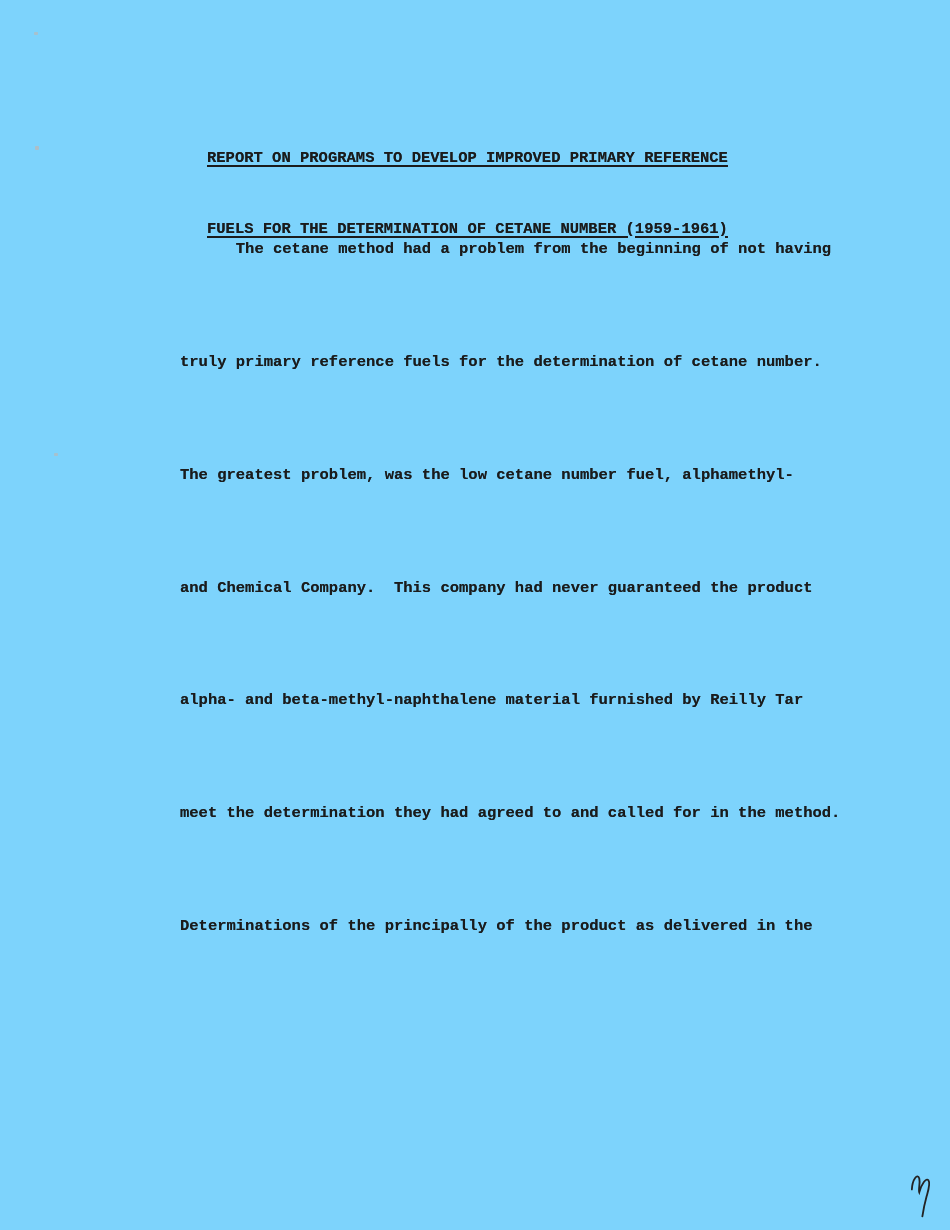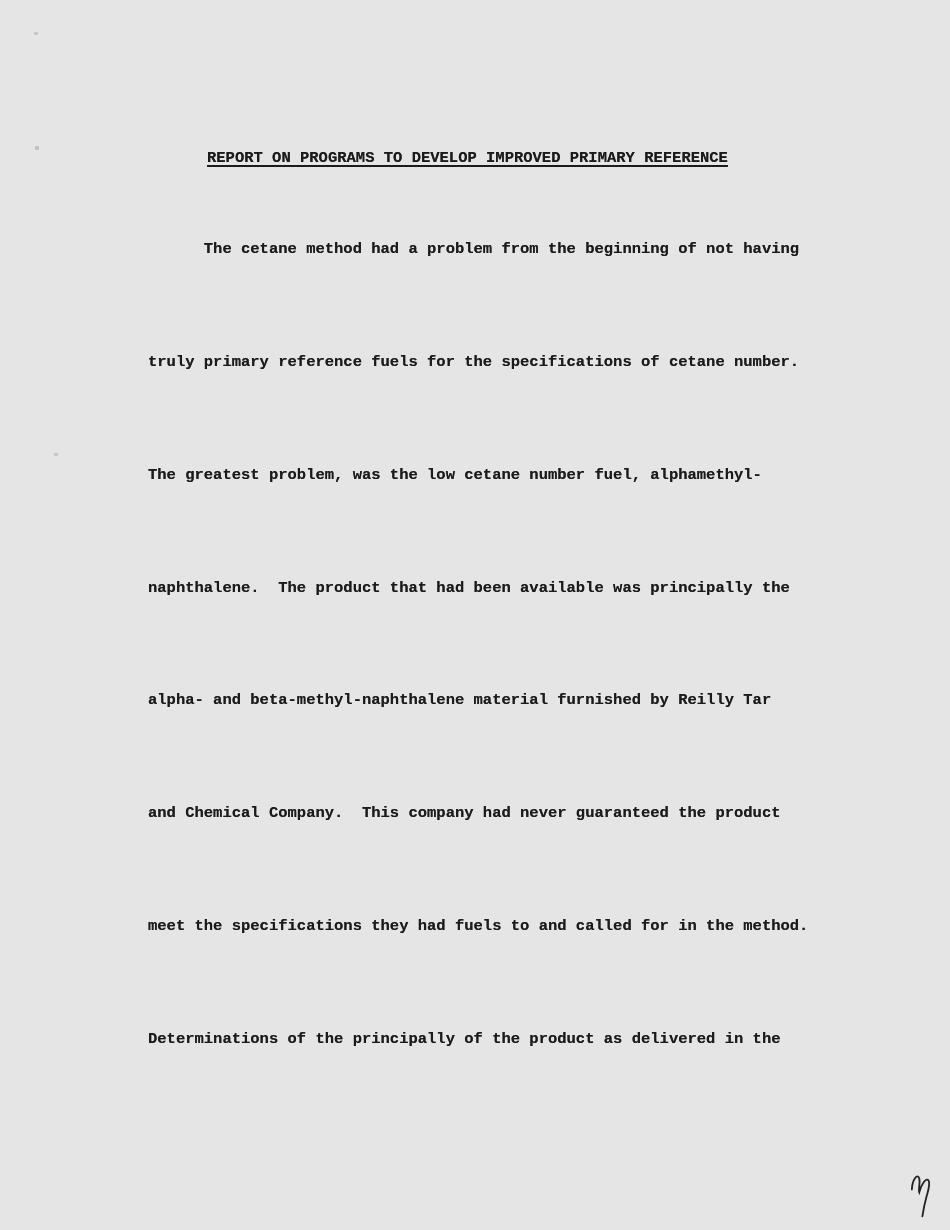--- a/index.html
+++ b/index.html
@@ -4,21 +4,21 @@
 <style>
   html, body {
     margin: 0;
     padding: 0;
     background: #ffffff;
   }
   .paper {
     position: relative;
     width: 950px;
     height: 1230px;
-    background: #e5e5e5;
+    background: #7dd3fc;
     overflow: hidden;
     font-family: "Liberation Mono", "DejaVu Sans Mono", monospace;
     color: #1b1b1b;
   }
   .title-block {
     position: absolute;
     left: 207px;
     top: 100px;
     font-size: 15.5px;
     font-weight: bold;
@@ -40,20 +40,21 @@
     width: 760px;
     font-size: 15.5px;
     font-weight: bold;
     line-height: 37.6px;
     white-space: pre;
     text-shadow: 0 0 0.5px rgba(0,0,0,0.6);
   }
   .text-line {
     display: block;
     height: 37.6px;
+    margin-left: 32px;
   }
   .page-mark {
     position: absolute;
     left: 905px;
     top: 1170px;
     width: 32px;
     height: 48px;
   }
   .speck {
     position: absolute;
@@ -68,30 +69,30 @@
 <body>
 
 <div class="paper">
 
   <div class="speck speck-1"></div>
   <div class="speck speck-2"></div>
   <div class="speck speck-3"></div>
 
   <div class="title-block">
     <span class="title-line">REPORT ON PROGRAMS TO DEVELOP IMPROVED PRIMARY REFERENCE</span>
+    <span class="title-line">FUELS FOR THE DETERMINATION OF CETANE NUMBER (1959-1961)</span>
   </div>
 
   <div class="body-block">
     <span class="text-line">      The cetane method had a problem from the beginning of not having</span>
-    <span class="text-line">truly primary reference fuels for the specifications of cetane number.</span>
+    <span class="text-line">truly primary reference fuels for the determination of cetane number.</span>
     <span class="text-line">The greatest problem, was the low cetane number fuel, alphamethyl-</span>
-    <span class="text-line">naphthalene.  The product that had been available was principally the</span>
+    <span class="text-line">and Chemical Company.  This company had never guaranteed the product</span>
     <span class="text-line">alpha- and beta-methyl-naphthalene material furnished by Reilly Tar</span>
-    <span class="text-line">and Chemical Company.  This company had never guaranteed the product</span>
-    <span class="text-line">meet the specifications they had fuels to and called for in the method.</span>
+    <span class="text-line">meet the determination they had agreed to and called for in the method.</span>
     <span class="text-line">Determinations of the principally of the product as delivered in the</span>
     
     
     
     
     
     
     
     
     

